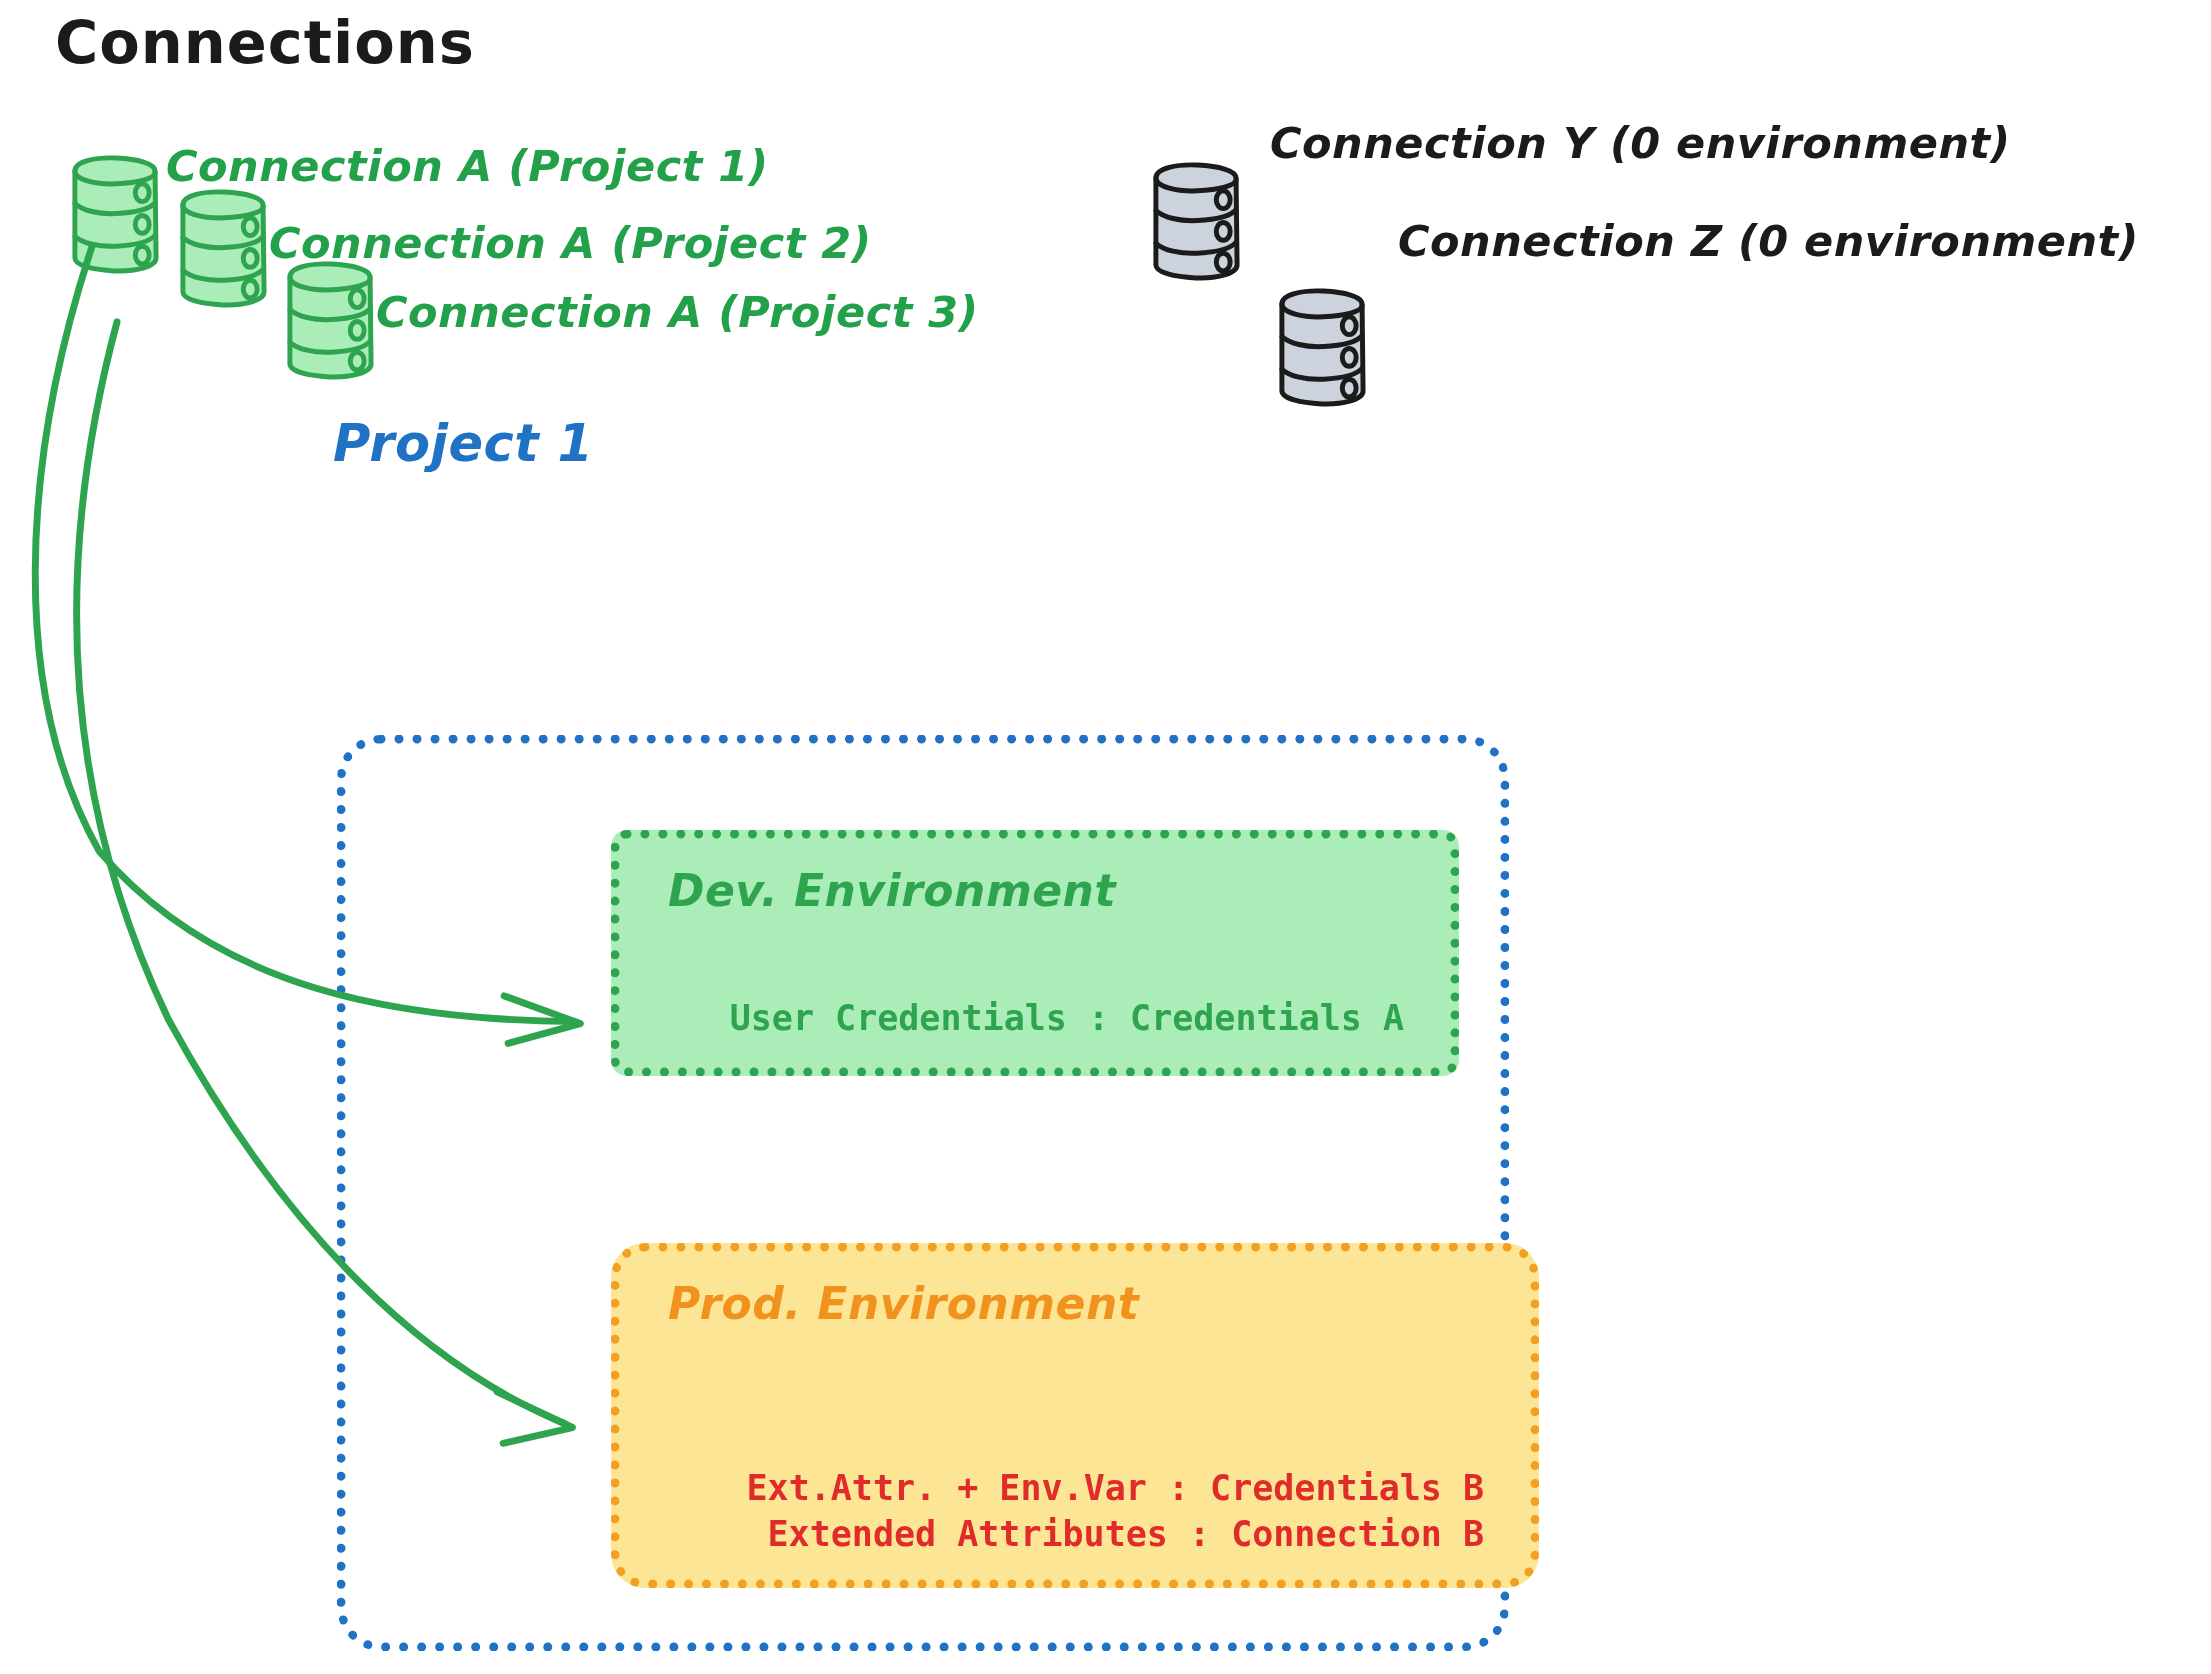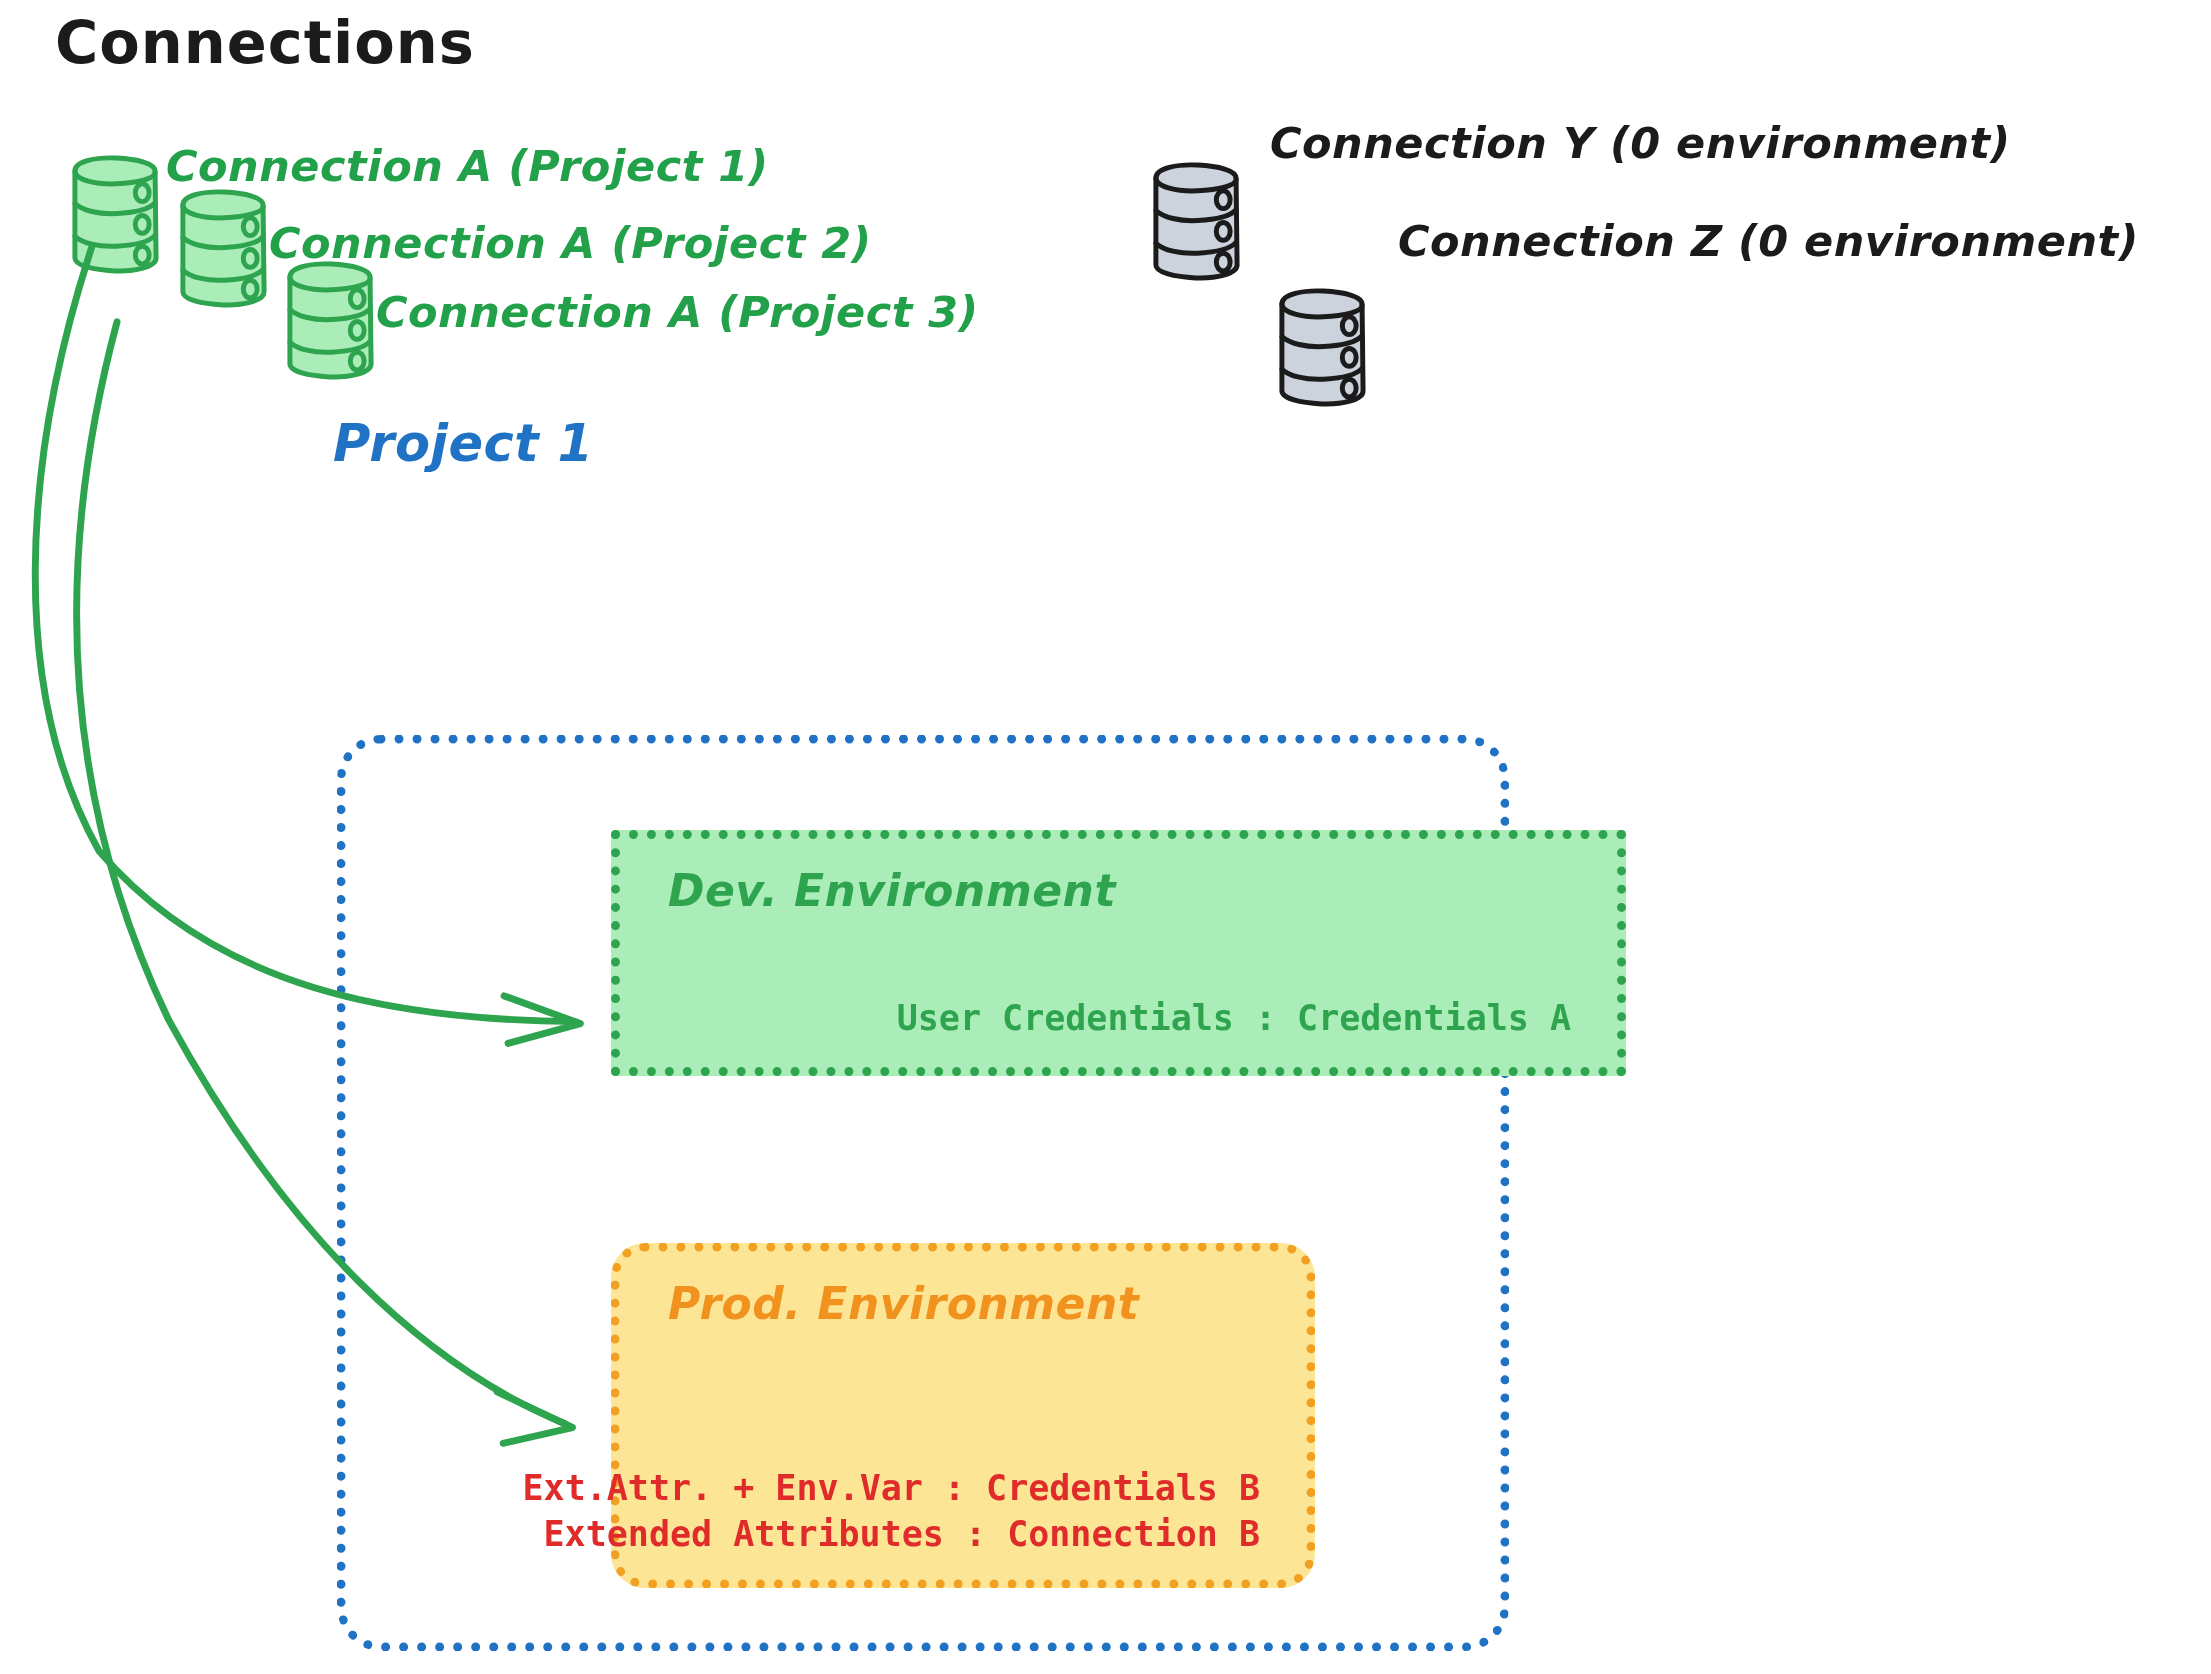--- a/index.html
+++ b/index.html
@@ -81,30 +81,30 @@
     top: 735px;
     width: 1172px;
     height: 916px;
     border: 9px dotted #1f72c4;
     border-radius: 44px;
     background: transparent;
   }
   #dev-box {
     left: 611px;
     top: 830px;
-    width: 1015px;
+    width: 848px;
     height: 246px;
     border: 9px dotted #2ea44f;
-    border-radius: 4px;
+    border-radius: 16px;
     background: #abedb9;
   }
   #prod-box {
     left: 611px;
     top: 1243px;
-    width: 704px;
+    width: 928px;
     height: 345px;
     border: 9px dotted #f2a022;
     border-radius: 34px;
     background: #fce696;
   }
 
   .env-title {
     position: absolute;
     left: 48px;
     top: 26px;

